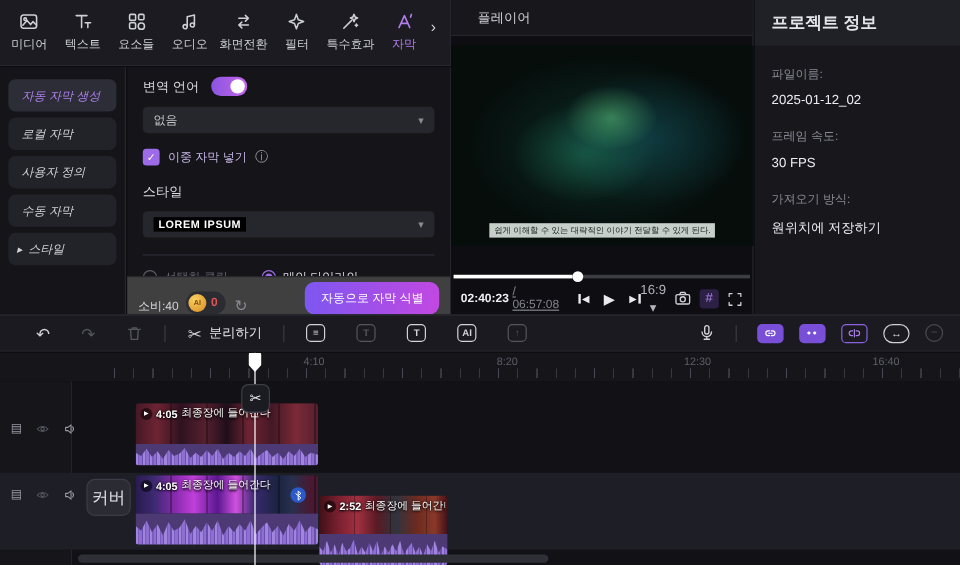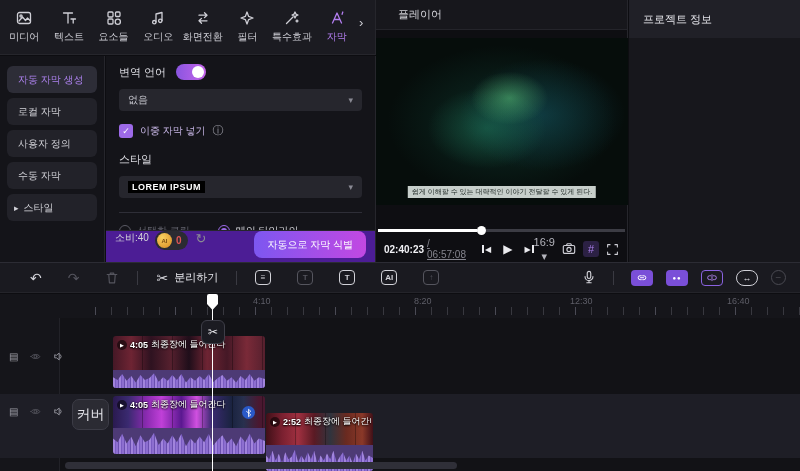--- a/index.html
+++ b/index.html
@@ -14,21 +14,21 @@
     border-bottom:1px solid #26262c; border-right:1px solid #26262c; display:flex; align-items:center; padding:0 2px; }
   .nav-item { flex:1; display:flex; flex-direction:column; align-items:center; gap:4px; cursor:pointer; color:#cfcfd6; }
   .nav-item .lbl { font-size:10px; white-space:nowrap; }
   .nav-item.active { color:#b37ef0; }
   .nav-more { width:14px; color:#cfcfd6; font-size:13px; padding-bottom:10px; }
 
   
   #sidebar { position:absolute; left:0; top:56px; width:105px; height:206px; background:#141419;
     border-right:1px solid #26262c; padding-top:5px; }
   .side-item { margin:5px 7px; height:27px; background:#222229; border-radius:6px; display:flex;
-    align-items:center; padding-left:11px; font-size:10px; color:#d2d2d8; cursor:pointer; }
+    align-items:center; padding-left:11px; font-size:10px; color:#d2d2d8; cursor:pointer;font-style:italic; }
   .side-item.active { background:#2d2d37; color:#ab80ec; }
   .side-item .exp { margin-right:5px; margin-left:-4px; font-size:9px; color:#d2d2d8; }
 
   
   #subs-panel { position:absolute; left:106px; top:56px; width:270px; height:174px; background:#141419;
     border-right:1px solid #26262c; padding:8px 13px 0 13px; }
   .row { display:flex; align-items:center; }
   .panel-label { font-size:11px; color:#dcdce2; }
   .toggle { width:30px; height:16px; border-radius:8px; margin-left:10px; position:relative;
     background:linear-gradient(90deg,#8a55e0,#c565ea); cursor:pointer; }
@@ -46,22 +46,22 @@
   .divider-h { margin-top:14px; border-top:1px solid #2e2e37; }
   .radio-row { margin-top:11px; gap:28px; }
   .radio { display:flex; align-items:center; gap:6px; cursor:pointer; }
   .rdot { width:12px; height:12px; border-radius:50%; border:1.5px solid #5a5a64; }
   .radio.sel .rdot { border-color:#9d6ae8; position:relative; }
   .radio.sel .rdot::after { content:""; position:absolute; inset:2px; border-radius:50%; background:#9d6ae8; }
   .radio .rlbl { font-size:10px; color:#62626c; }
   .radio.sel .rlbl { color:#dcdce2; }
 
   
-  #credits-bar { position:absolute; left:106px; top:230px; width:270px; height:32px; background:#4c1d95;
-    border-top:1px solid #26262c; border-right:1px solid #26262c; display:flex; align-items:flex-start; padding:0 9px; }
+  #credits-bar { position:absolute; left:106px; top:230px; width:270px; height:32px; background:#404040;
+    border-top:1px solid #26262c; border-right:1px solid #26262c; display:flex; align-items:flex-end; padding:0 9px; }
   #credits-label { font-size:10px; color:#d2d2d8; }
   .coin-pill { margin-left:6px; height:19px; background:#2b2b32; border-radius:10px; display:flex; align-items:center; padding:0 7px 0 2px; gap:4px; }
   .coin { width:15px; height:15px; border-radius:50%; background:radial-gradient(circle at 35% 30%,#f8d060,#d98a20);
     display:flex; align-items:center; justify-content:center; font-size:6px; font-weight:bold; color:#7a4a10; }
   .coin-count { font-size:10px; color:#e05555; font-weight:bold; }
   .refresh { margin-left:7px; font-size:13px; color:#8a8a93; cursor:pointer; }
   #recognize-btn { margin-left:auto; height:27px; padding:0 13px; border:none; border-radius:8px; cursor:pointer;
     background:linear-gradient(90deg,#7d57f0,#c248e2); color:#fff; font-size:10px; font-family:inherit; }
 
   
@@ -91,21 +91,21 @@
   .play-g { font-size:12px; cursor:pointer; }
   #pc-right { margin-left:auto; display:flex; align-items:center; gap:7px; }
   #ratio { font-size:11px; color:#b4b4bc; cursor:pointer; display:flex; gap:2px; align-items:center;flex-direction:column; }
   #frame-btn { width:16px; height:16px; border-radius:3px; background:#2c2144; color:#a97fe8; font-size:11px;
     display:flex; align-items:center; justify-content:center; cursor:pointer; }
   .pc-icon { color:#cfcfd6; cursor:pointer; }
 
   
   #project { position:absolute; left:629px; top:0; width:171px; height:262px; background:#17171c; }
   #project-header { height:38px; background:#202027; display:flex; align-items:center; padding-left:14px; }
-  #project-title { font-size:11px; font-weight:normal; color:#e4e4ea; }
+  #project-title { font-size:14px; font-weight:bold; color:#e4e4ea; }
   .pf { padding:0 14px; }
   .pf-label { margin-top:17px; font-size:10px; color:#8a8a93; }
   .pf-value { margin-top:9px; font-size:11px; color:#ecetf2; color:#ecece f2; }
   .pf-value { margin-top:9px; font-size:11px; color:#ececf2; }
 
   
   #tl-toolbar { position:absolute; left:0; top:262px; width:800px; height:31px; background:#1a1a20;
     border-top:1px solid #2c2c34; border-bottom:1px solid #24242a; display:flex; align-items:center; padding:0 14px 0 30px; }
   .tb-ic { color:#d2d2d8; font-size:14px; cursor:pointer; }
   .tb-ic.dim { color:#55555e; }
@@ -345,20 +345,28 @@
             <path d="M2 5 V2 h3 M11 2 h3 v3 M14 11 v3 h-3 M5 14 H2 v-3"></path>
           </svg>
       </div>
     </div>
   </div>
 
   <div id="project">
     <div id="project-header">
       <span id="project-title">프로젝트 정보</span>
     </div>
+    <div class="pf">
+      <div class="pf-label">파일이름:</div>
+      <div class="pf-value">2025-01-12_02</div>
+      <div class="pf-label">프레임 속도:</div>
+      <div class="pf-value">30 FPS</div>
+      <div class="pf-label">가져오기 방식:</div>
+      <div class="pf-value">원위치에 저장하기</div>
+    </div>
   </div>
 
   <div id="tl-toolbar">
     <span class="tb-ic">↶</span>
     <span class="tb-gap"></span>
     <span class="tb-ic dim">↷</span>
     <span class="tb-gap"></span>
     <svg class="ico tb-ic dim" width="14" height="14" viewBox="0 0 16 16">
         <path d="M2.5 4 h11 M6 4 V2.5 h4 V4 M4.3 4 l.7 9.5 h6 l.7-9.5"></path>
       </svg>

